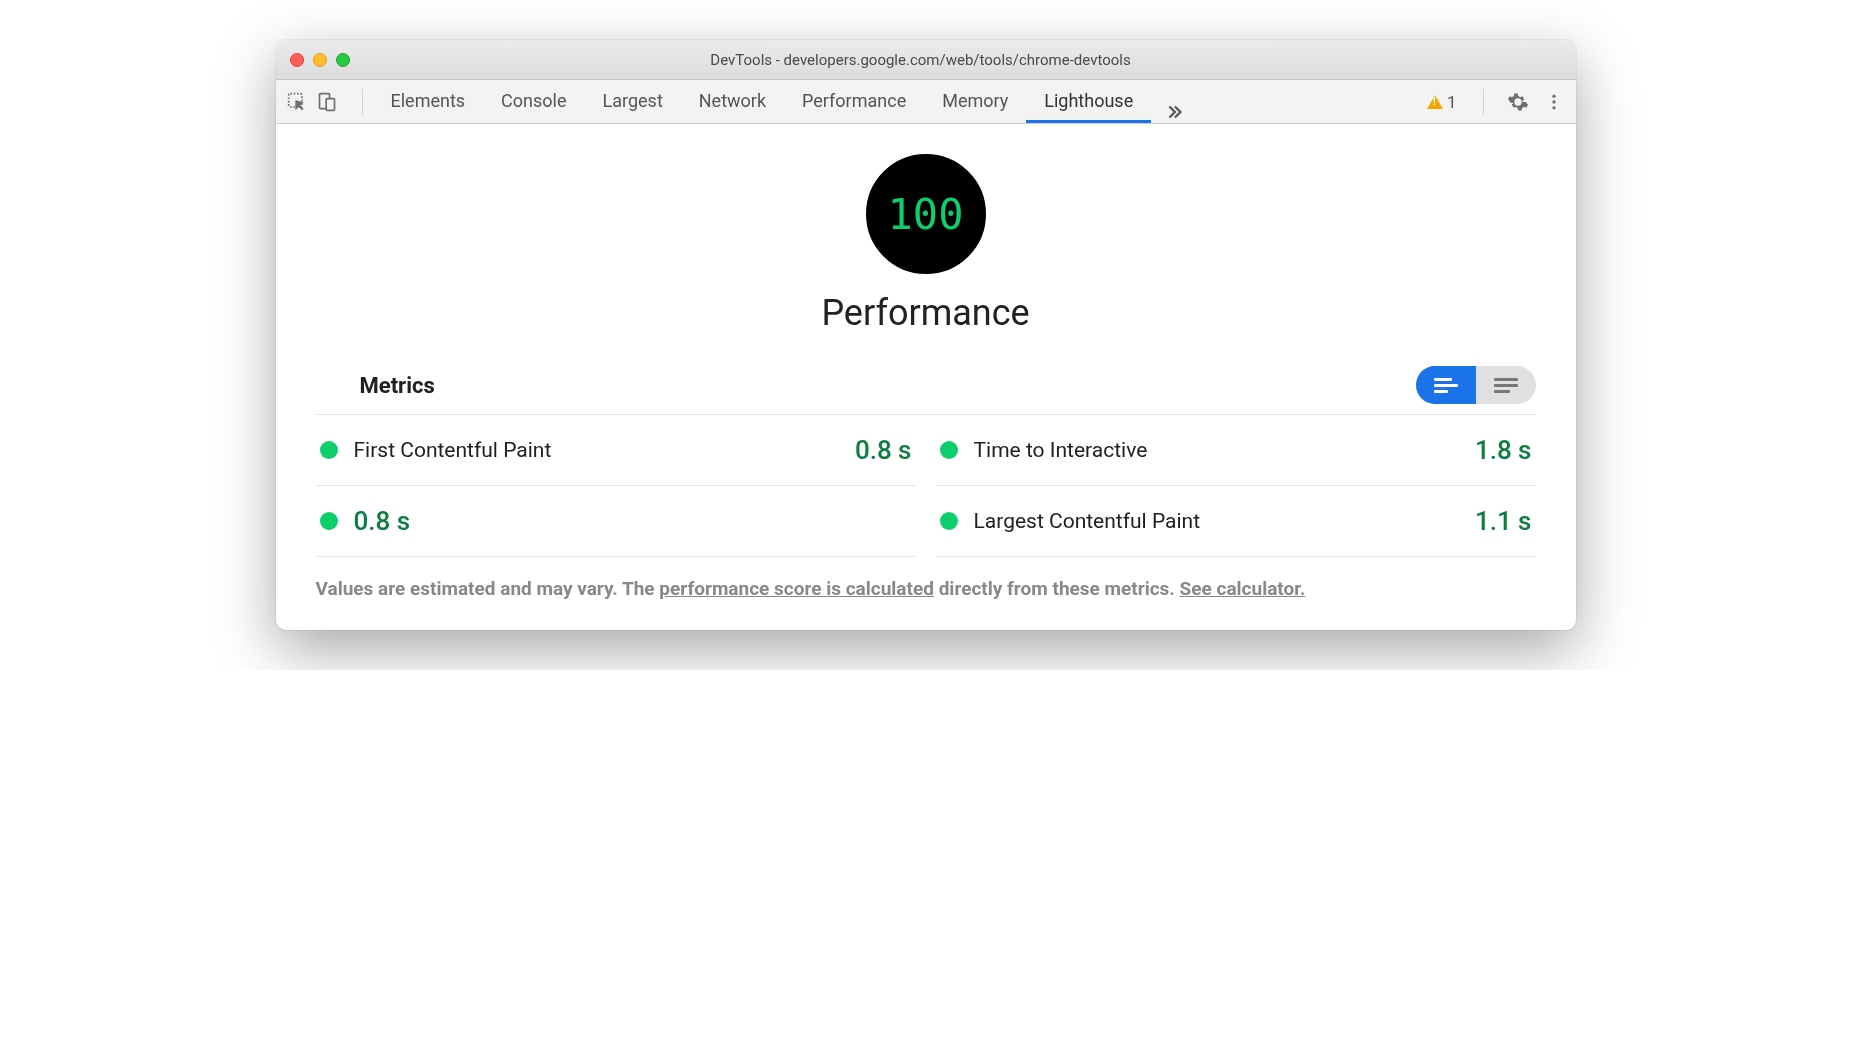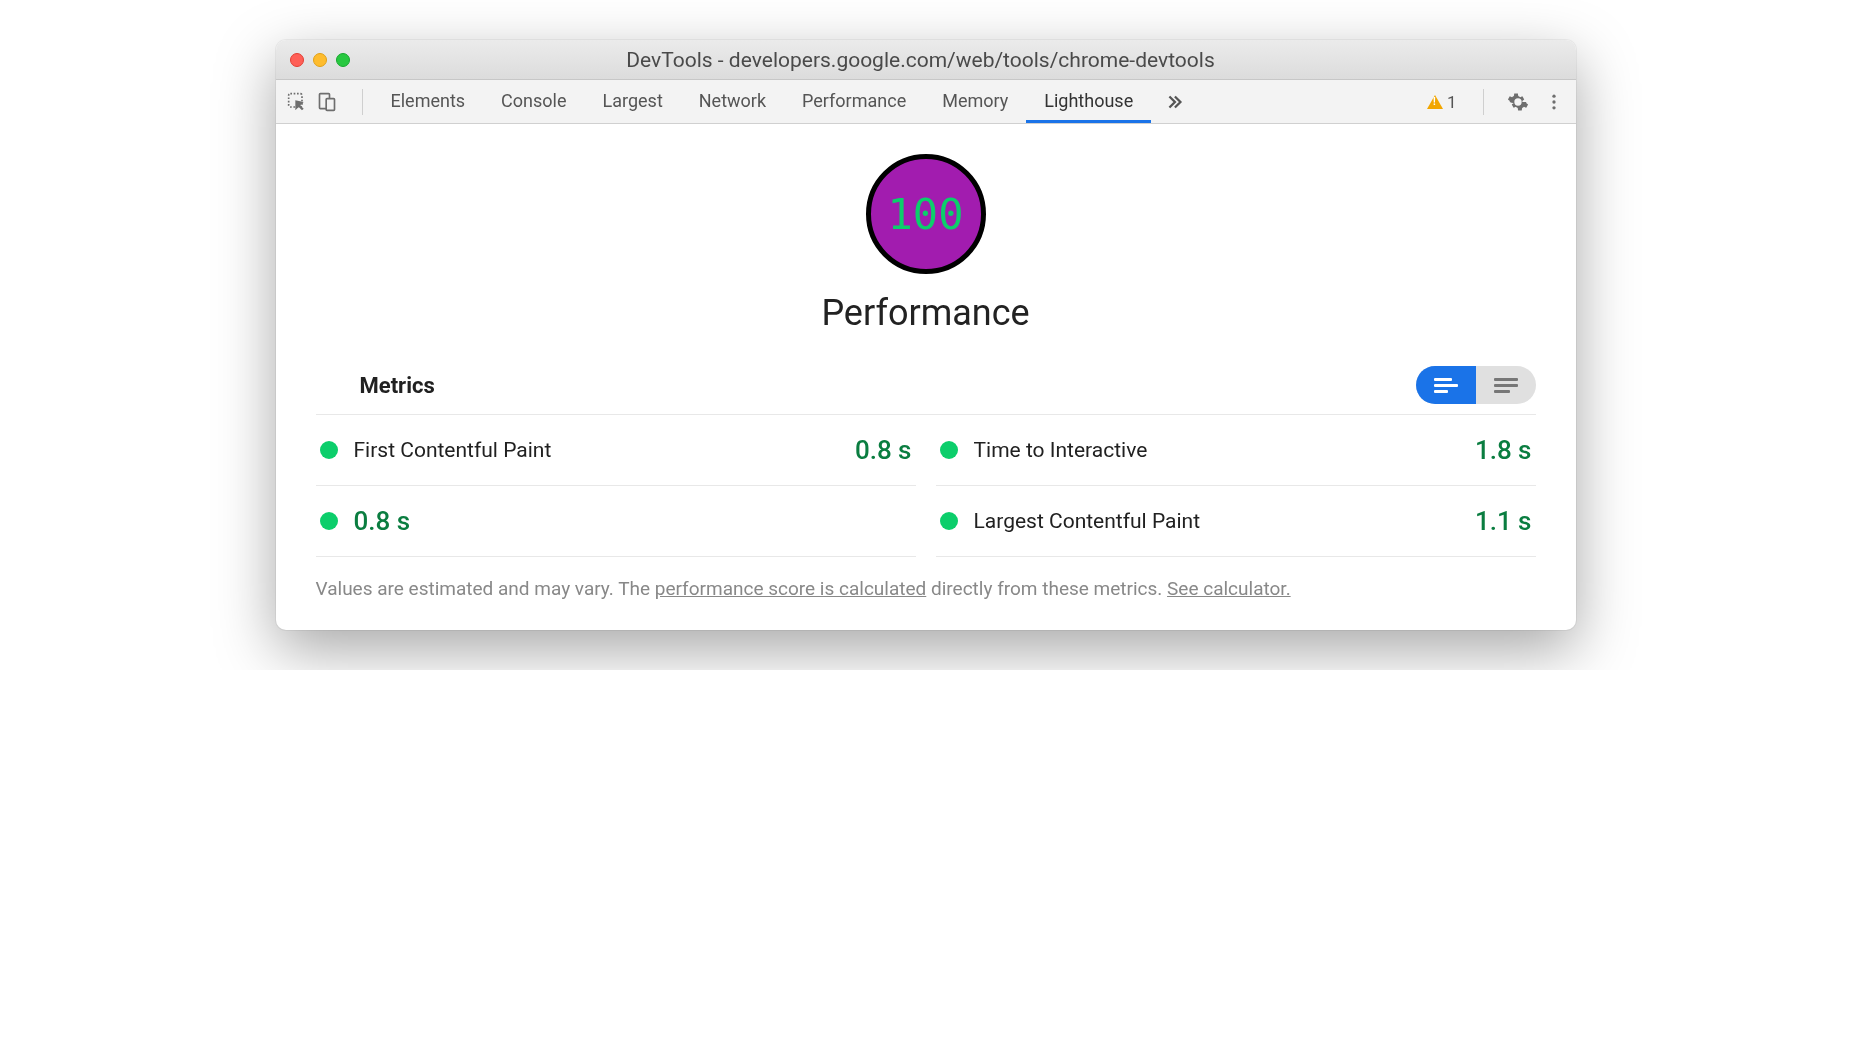--- a/index.html
+++ b/index.html
@@ -30,42 +30,42 @@
     }
     .traffic-lights { display: flex; gap: 9px; }
     .traffic-light {
       width: 14px; height: 14px; border-radius: 50%;
     }
     .tl-red { background: #ff5f57; border: 0.5px solid #e33e32; }
     .tl-yellow { background: #febc2e; border: 0.5px solid #e1a116; }
     .tl-green { background: #28c840; border: 0.5px solid #17a82e; }
     .title-text {
       position: absolute; left: 0; right: 10px; text-align: center;
-      font-size: 21px; color: #4a4a4a; font-weight: 400;
+      font-size: 15px; color: #4a4a4a; font-weight: 400;
       pointer-events: none;
     }
     
     .tabbar {
       height: 44px;
       background: #f3f3f3;
       border-bottom: 1px solid #d0d0d0;
       display: flex;
       align-items: center;
       padding: 0 10px;
       gap: 0;
       font-size: 18px;
       color: #555;
     }
     .tabbar .left-tools { display: flex; align-items: center; gap: 8px; padding-right: 14px;}
     .inspect-icon, .device-icon {
       width: 22px; height: 22px; display: flex; align-items: center; justify-content: center;
       cursor: pointer; color: #6e6e6e;
     }
     .divider { width: 1px; height: 26px; background: #cfcfcf; margin: 0 10px;}
-    .tabs { display: flex; align-items: center; gap: 0; height: 100%; flex: 1;}
+    .tabs { display: flex; align-items: flex-end; gap: 0; height: 100%; flex: 1;}
     .tab {
       padding: 0 18px; height: 100%;
       display: flex; align-items: center;
       cursor: pointer; color: #555;
       border-bottom: 3px solid transparent;
       position: relative;
     }
     .tab.active { color: #333; border-bottom-color: #1a73e8; }
     .overflow-icon {
       padding: 0 12px; cursor: pointer;
@@ -96,22 +96,22 @@
       cursor: pointer; color: #6e6e6e;
     }
     
     .content {
       padding: 30px 40px 30px 40px;
     }
     .score-gauge {
       width: 120px; height: 120px;
       margin: 0 auto 18px auto;
       border-radius: 50%;
-      background: #a21caf;
-      border: 5px solid #000000;
+      background: #000000;
+      border: 8px solid #000000;
       display: flex; align-items: center; justify-content: center;
     }
     .score-value {
       font-family: ui-monospace, Menlo, monospace;
       font-size: 42px; color: #0cce6b; font-weight: 400;
     }
     .category-title {
       text-align: center;
       font-size: 36px; color: #222; font-weight: 400;
       margin-bottom: 32px;
@@ -154,21 +154,21 @@
     }
     .metric-dot {
       width: 18px; height: 18px; border-radius: 50%;
       background: #0cce6b; flex-shrink: 0;
     }
     .metric-name { font-size: 21px; color: #212121; flex: 1;}
     .metric-value { font-size: 26px; color: #0a7d40; font-weight: 500;}
     
     .footnote {
       margin-top: 20px;
-      font-size: 19px; color: #888;
+      font-size: 19px; color: #888; font-weight: bold;
     }
     .footnote a {
       color: #888; text-decoration: underline; cursor: pointer;
     }
     svg { display: block; }
   </style>
 </head>
 <body>
 
 <div class="window">

